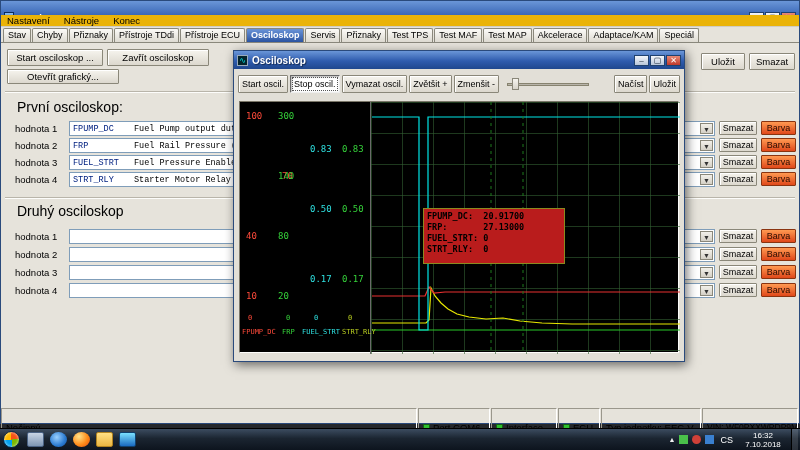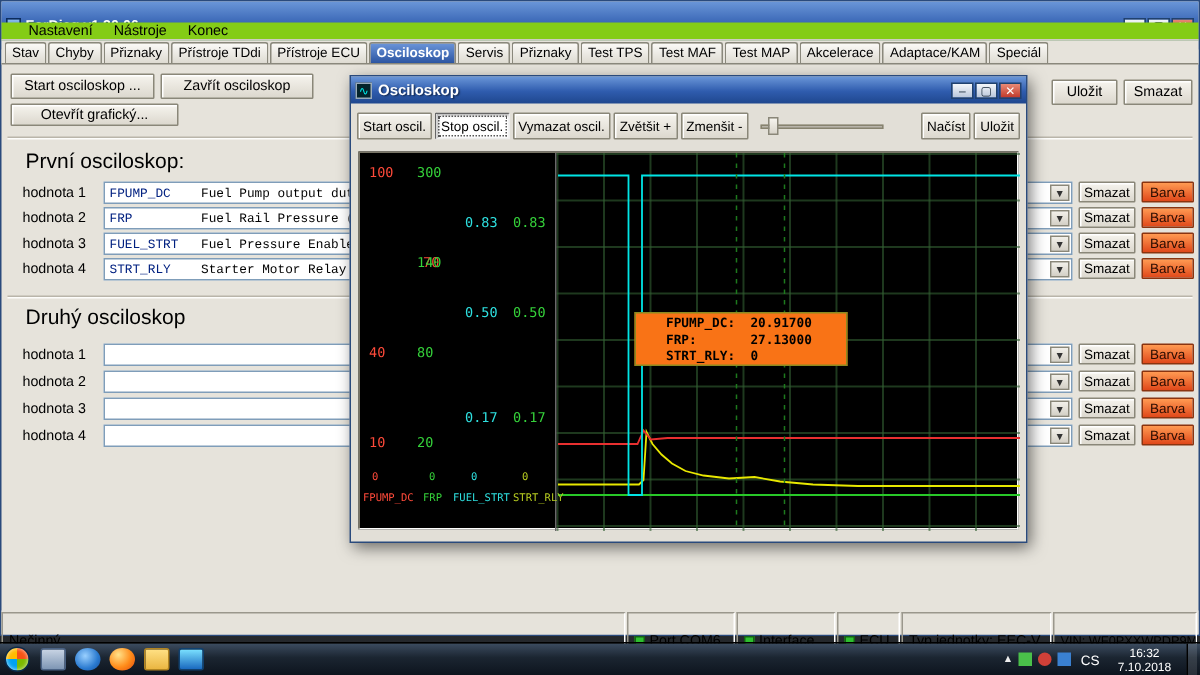--- a/index.html
+++ b/index.html
@@ -15,22 +15,22 @@
     display:flex; align-items:center; padding:16px 3px; }
   .titlebar .title-text { color:#fff; font-weight:bold; font-size:9.5px; margin-left:3px;
     text-shadow:1px 1px 1px rgba(0,0,0,.5); }
   .app-icon { width:10px; height:10px; background:linear-gradient(#8ec0f0,#2a66b8); border:1px solid #0c2c5c; }
   .win-controls { margin-left:auto; display:flex; gap:1px; }
   .wc { width:15px; height:11px; border:1px solid #20416e; font-size:8px; line-height:9px; text-align:center;
     background:linear-gradient(#f4f6fa,#b8c6da); color:#123; }
   .wc.close { background:linear-gradient(#e88a76,#c0392b); color:#fff; }
   .wc.min::after{content:"–";} .wc.max::after{content:"▢";} .wc.close::after{content:"✕";}
 
-  .menubar { position:absolute; left:0; top:14px; right:0; height:12px; background:#84cc16;
-    border-bottom:1px solid #cfccc2; display:flex; align-items:center; padding-left:12px; gap:2px; }
+  .menubar { position:absolute; left:0; top:14px; right:0; height:12px; background:#eab308;
+    border-bottom:1px solid #cfccc2; display:flex; align-items:center; padding-left:0; gap:2px; }
   .menu-item { padding:0 6px; font-size:9.5px; }
 
   .tabbar { position:absolute; left:0; top:26px; right:0; height:16px; background:#e6e3db;
     display:flex; align-items:flex-end; gap:1px; padding:2px 2px 0; border-bottom:1px solid #8a887c; }
   .tab { padding:1px 4px 2px; font-size:9px; border:1px solid #8a887c; border-bottom:none;
     border-radius:2px 2px 0 0; background:linear-gradient(#fbfaf7,#dedbd2); white-space:nowrap; }
   .tab.active { background:linear-gradient(#6a94d8,#2c55a2); color:#fff; font-weight:bold; }
 
   .content { position:absolute; left:0; top:42px; right:0; bottom:16px; }
 
@@ -95,22 +95,22 @@
     border:1px solid; border-color:#7a7668 #fdfdfb #fdfdfb #7a7668; }
   .plot-grid { position:absolute; left:130px; top:0; width:310px; height:252px;
     border-left:1px solid #6a6a6a;
     background-image:linear-gradient(to right, rgba(50,95,50,.6) 1px, transparent 1px),
                      linear-gradient(to bottom, rgba(50,95,50,.6) 1px, transparent 1px);
     background-size:31px 31px; }
   .traces { position:absolute; left:0; top:0; }
   .sc { position:absolute; font-family:"DejaVu Sans Mono",monospace; font-size:9px; }
   .c-fpump { color:#ff4a3a; } .c-frp { color:#35d23a; } .c-fuel { color:#2ee0e0; } .c-strt { color:#b7cc20; }
   .ro { position:absolute; font-family:"DejaVu Sans Mono",monospace; font-size:7px; white-space:nowrap; }
-  .tooltip { position:absolute; left:183px; top:106px; width:142px; height:36px; background:#f97316;
-    border:1px solid #8a8a20; padding:2px 20px; z-index:5; }
+  .tooltip { position:absolute; left:183px; top:106px; width:142px; height:56px; background:#b91c1c;
+    border:1px solid #8a8a20; padding:2px 3px; z-index:5; }
   .tooltip div { font-family:"DejaVu Sans Mono",monospace; font-size:8.5px; font-weight:bold;
     line-height:11px; white-space:pre; color:#000; }
 
   
   .taskbar { position:absolute; left:0; bottom:0; width:800px; height:22px; z-index:50;
     background:linear-gradient(#3c4c60,#1b2531 45%,#0d141e); border-top:1px solid #000;
     display:flex; align-items:center; }
   .start-orb { width:17px; height:17px; border-radius:50%; margin:0 4px 0 3px;
     background:conic-gradient(#f65314 0 25%, #7cbb00 0 50%, #00a1f1 0 75%, #ffbb00 0);
     border:1px solid #0a2a4a; box-shadow:inset 0 0 3px rgba(255,255,255,.8); }
@@ -334,20 +334,21 @@
       <span class="ro c-strt" style="left:108px;top:212px;">0</span>
 
       <span class="ro c-fpump" style="left:2px;top:226px;">FPUMP_DC</span>
       <span class="ro c-frp" style="left:42px;top:226px;">FRP</span>
       <span class="ro c-fuel" style="left:62px;top:226px;">FUEL_STRT</span>
       <span class="ro c-strt" style="left:102px;top:226px;">STRT_RLY</span>
 
       <div class="tooltip">
         <div>FPUMP_DC:  20.91700</div>
         <div>FRP:       27.13000</div>
+        <div>FUEL_STRT: 0</div>
         <div>STRT_RLY:  0</div>
       </div>
     </div>
   </div>
 
   <div class="taskbar">
     <span class="start-orb"></span>
     <span class="ti ti-win"></span>
     <span class="ti ti-ie"></span>
     <span class="ti ti-ff"></span>

